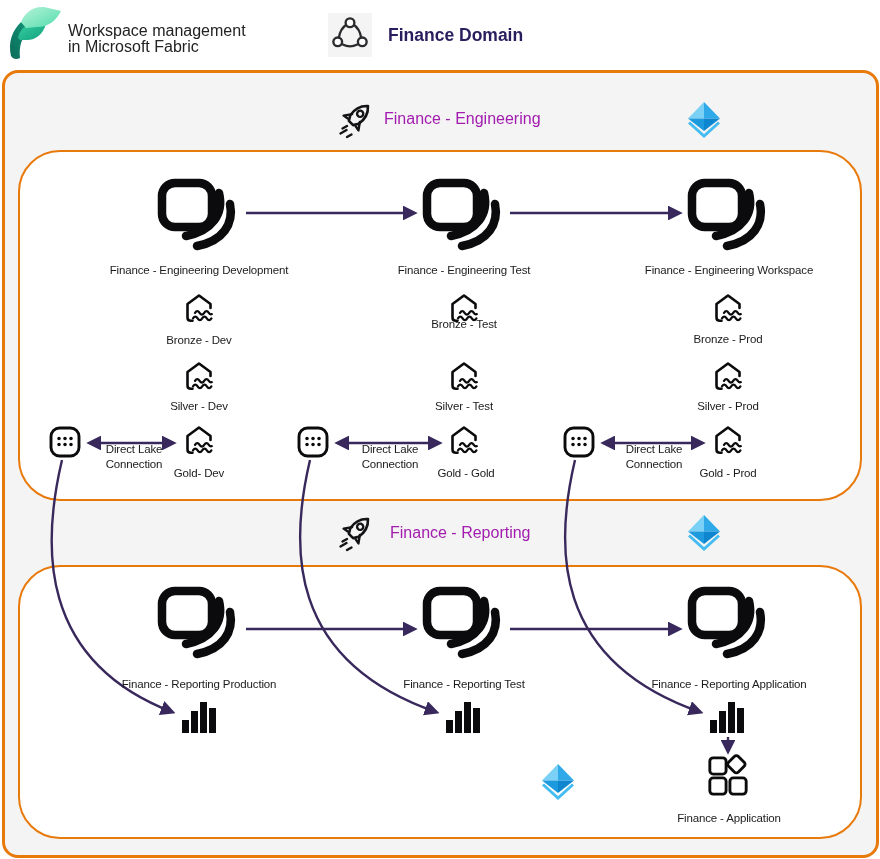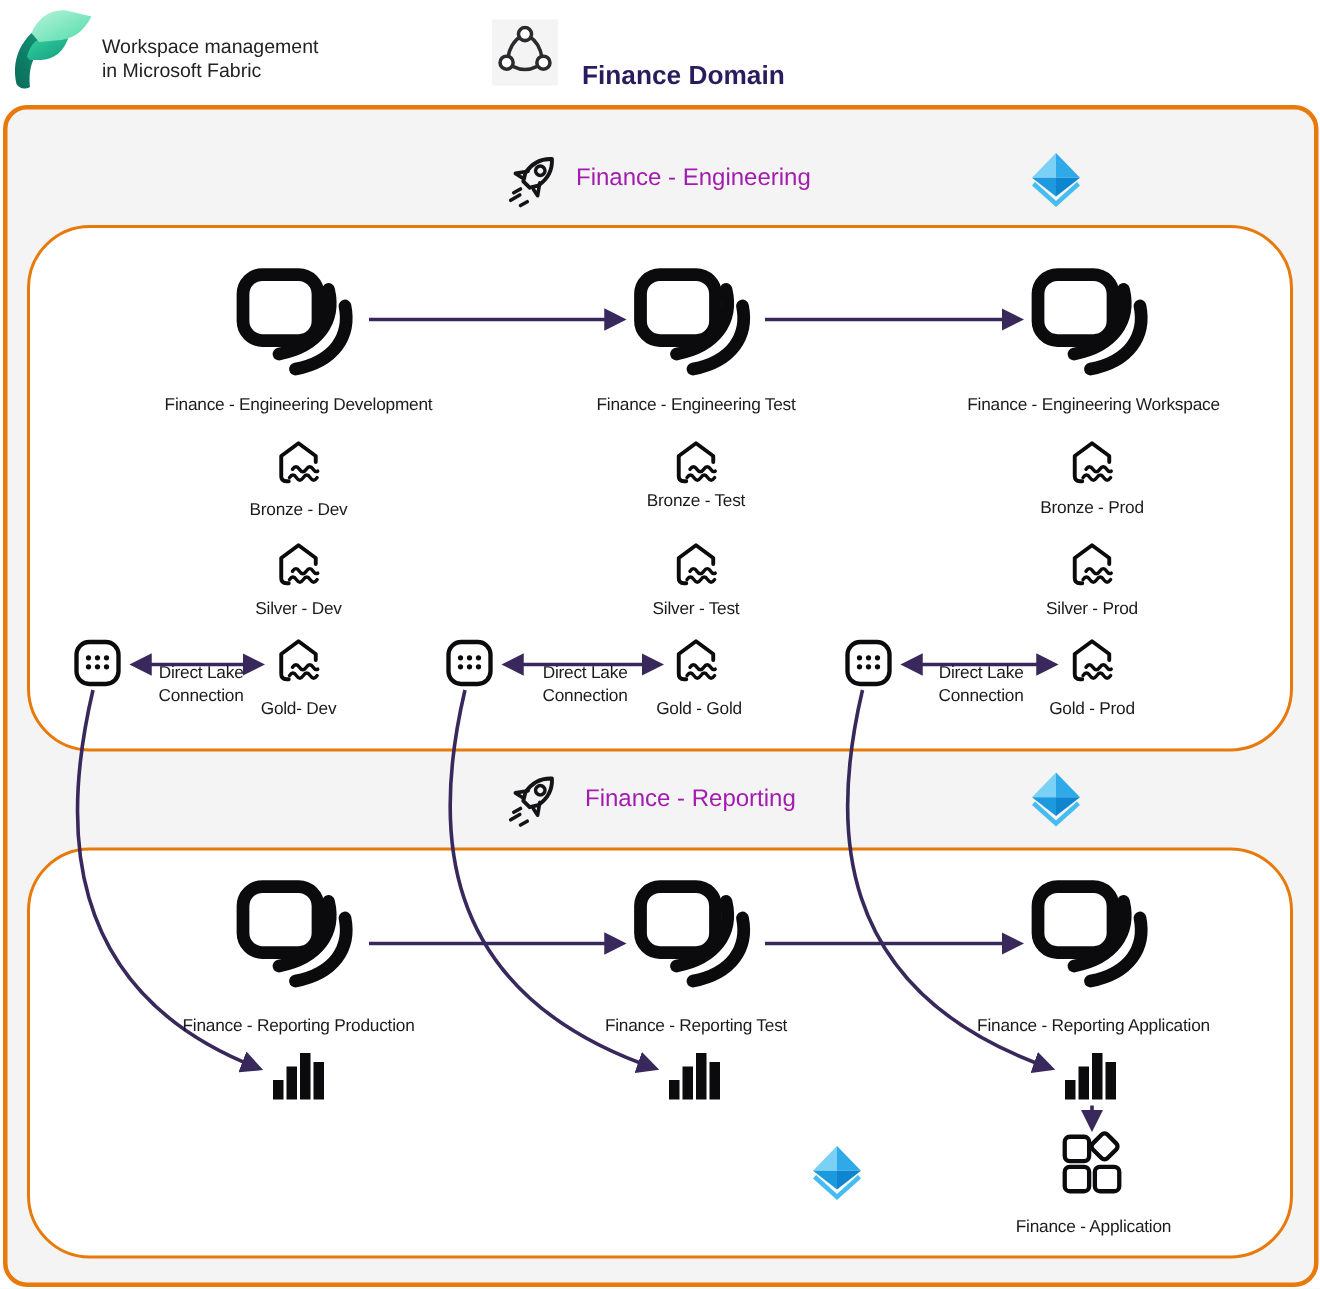--- a/index.html
+++ b/index.html
@@ -2,33 +2,33 @@
 <html><head>
 <meta charset="utf-8">
 <style>
   html,body{margin:0;padding:0;}
   body{
     width:880px;height:859px;position:relative;background:#ffffff;
     font-family:"Liberation Sans","DejaVu Sans",sans-serif;color:#1c1c1e;overflow:hidden;
   }
   .abs{position:absolute;}
   .lbl{font-size:11.5px;letter-spacing:-0.15px;white-space:nowrap;color:#1b1b1d;}
-  .ctr{transform:translateX(-50%);text-align:right;}
+  .ctr{transform:translateX(-50%);text-align:center;}
   .outer-box{
     left:2px;top:70px;width:871px;height:782px;background:#f4f4f4;
     border:3px solid #e8790b;border-radius:16px;z-index:1;
   }
   .inner-box{
     background:#ffffff;border:2.5px solid #e8790b;border-radius:42px;z-index:2;position:absolute;
   }
   .eng-box{left:18px;top:150px;width:840px;height:347px;}
   .rep-box{left:18px;top:565px;width:840px;height:270px;}
   .sec-title{font-size:16px;color:#a21caf;white-space:nowrap;z-index:3;}
-  .domain-title{font-size:17.5px;font-weight:bold;color:#2a1d5e;white-space:nowrap;margin-top:15px;}
-  .caption{font-size:13px;line-height:16px;color:#222;}
+  .domain-title{font-size:17.5px;font-weight:bold;color:#2a1d5e;white-space:nowrap;}
+  .caption{font-size:16px;line-height:16px;color:#222;}
   .persona-txt{font-size:11.5px;line-height:15.5px;color:#1b1b1d;white-space:nowrap;}
   .icon-wrap{z-index:5;}
   svg.ic{display:block;width:100%;height:100%;}
   .domain-ic-box{left:328px;top:13px;width:44px;height:44px;background:#f4f4f4;
      display:flex;align-items:center;justify-content:center;z-index:3;}
   #overlay{left:0;top:0;width:880px;height:859px;z-index:4;pointer-events:none;}
   .z5{z-index:5;}
 </style>
 </head>
 <body>
@@ -192,21 +192,21 @@
     <svg class="ic">
       <use href="#i-workspace"></use>
     </svg>
   </div>
 <div class="abs lbl ctr z5" style="left:464px;top:264px">Finance - Engineering Test</div>
 <div class="abs icon-wrap" style="left:446px;top:292px;width:36px;height:36px">
     <svg class="ic">
       <use href="#i-lakehouse"></use>
     </svg>
   </div>
-<div class="abs lbl ctr z5" style="left:464px;top:328px">Bronze - Test</div>
+<div class="abs lbl ctr z5" style="left:464px;top:318px">Bronze - Test</div>
 <div class="abs icon-wrap" style="left:446px;top:360px;width:36px;height:36px">
     <svg class="ic">
       <use href="#i-lakehouse"></use>
     </svg>
   </div>
 <div class="abs lbl ctr z5" style="left:464px;top:400px">Silver - Test</div>
 <div class="abs icon-wrap" style="left:446px;top:424px;width:36px;height:36px">
     <svg class="ic">
       <use href="#i-lakehouse"></use>
     </svg>

